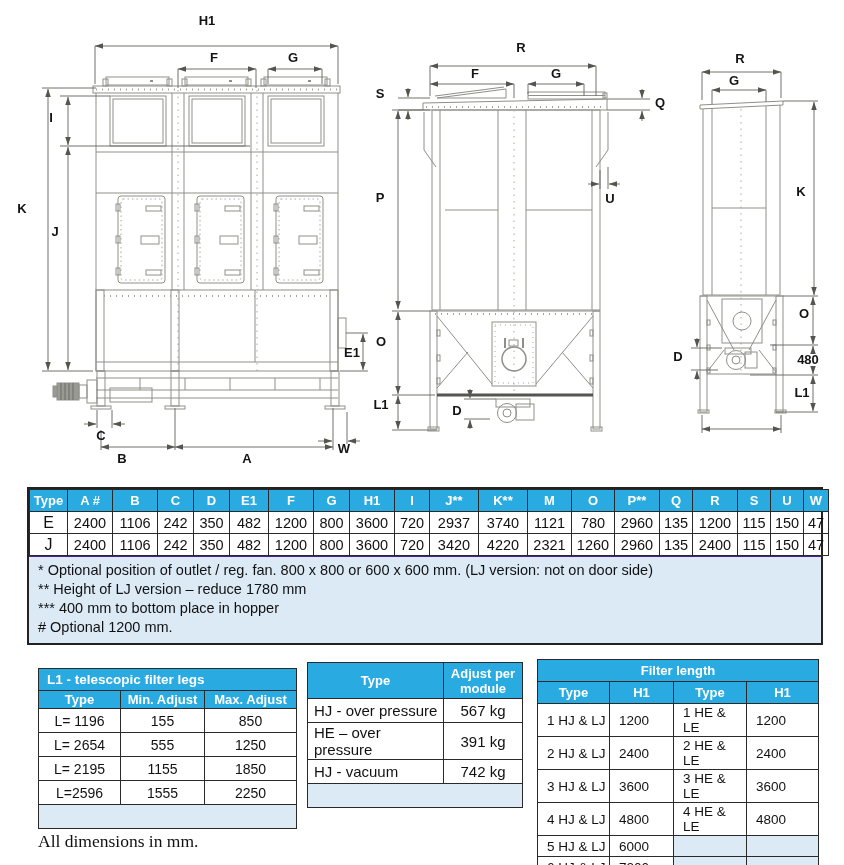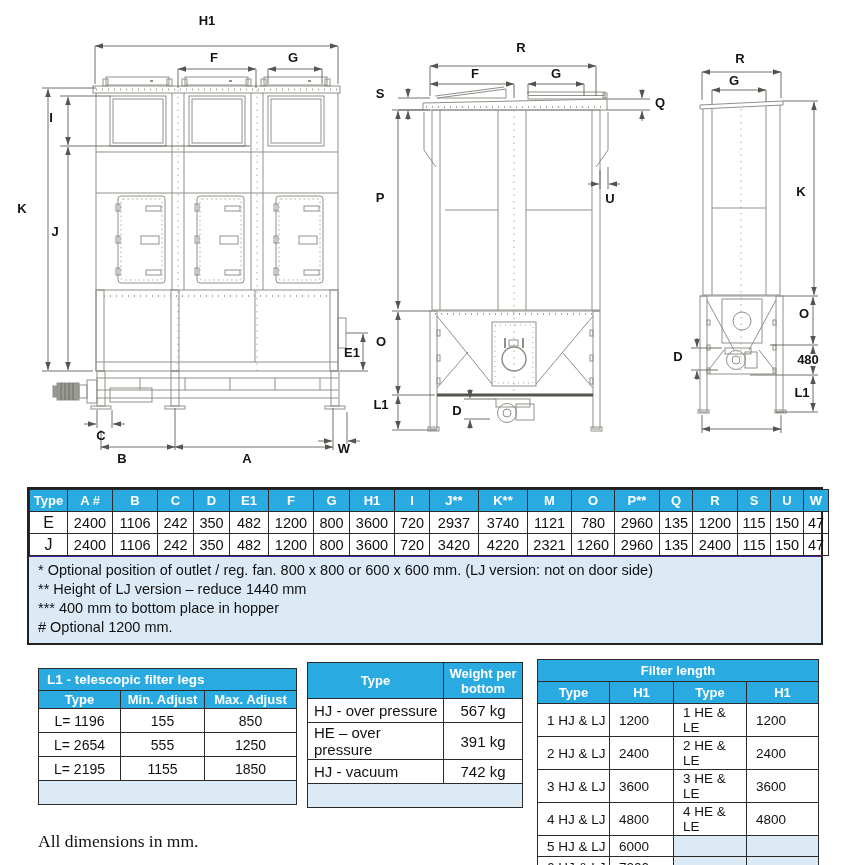--- a/index.html
+++ b/index.html
@@ -483,21 +483,21 @@
         <td>135</td>
         <td>2400</td>
         <td>115</td>
         <td>150</td>
         <td>47</td>
       </tr>
     </tbody>
       </table>
     <div class="notes">
       <div>* Optional position of outlet / reg. fan. 800 x 800 or 600 x 600 mm. (LJ version: not on door side)</div>
-      <div>** Height of LJ version – reduce 1440 mm</div>
+      <div>** Height of LJ version – reduce 1780 mm</div>
       <div>*** 400 mm to bottom place in hopper</div>
       <div># Optional 1200 mm.</div>
     </div>
   </div>
 
   <table class="mini legs" style="left:38px;top:668px;width:258px;table-layout:fixed;">
     <colgroup>
         <col style="width:82px">
         <col style="width:84px">
         <col style="width:92px">
@@ -519,35 +519,40 @@
     <tr>
       <td>L= 2654</td>
       <td>555</td>
       <td>1250</td>
     </tr>
     <tr>
       <td>L= 2195</td>
       <td>1155</td>
       <td>1850</td>
     </tr>
+    <tr>
+      <td>L=2596</td>
+      <td>1555</td>
+      <td>2250</td>
+    </tr>
     <tr class="emptyrow">
           <td class="empty" colspan="3"></td>
         </tr>
   </tbody>
     </table>
 
   <table class="mini weight" style="left:307px;top:662px;width:215px;table-layout:fixed;">
     <colgroup>
         <col style="width:136px">
         <col style="width:79px">
       </colgroup>
     <tbody>
         <tr style="height:36px;">
       <th>Type</th>
-      <th>Weight per bottom</th>
+      <th>Adjust per module</th>
     </tr>
     <tr>
       <td class="wtype">HJ -  over pressure</td>
       <td>567 kg</td>
     </tr>
     <tr>
       <td class="wtype">HE – over pressure</td>
       <td>391 kg</td>
     </tr>
     <tr>

